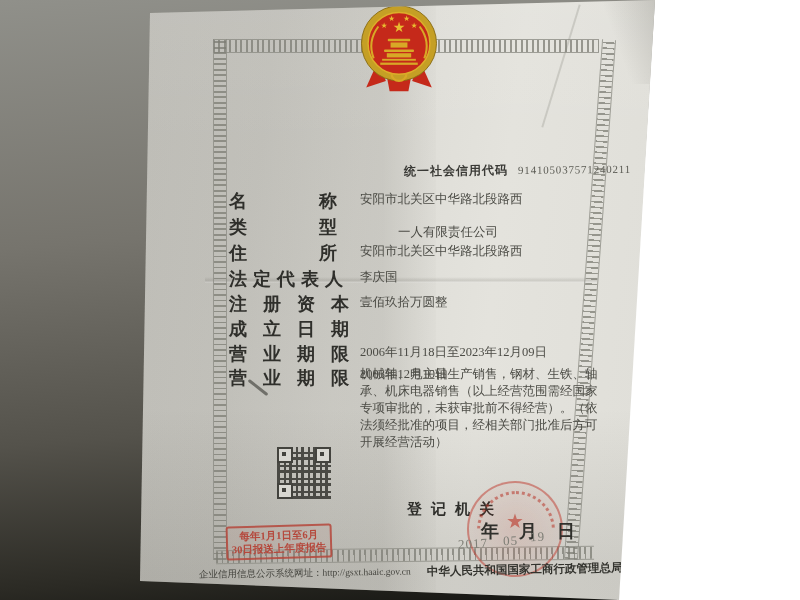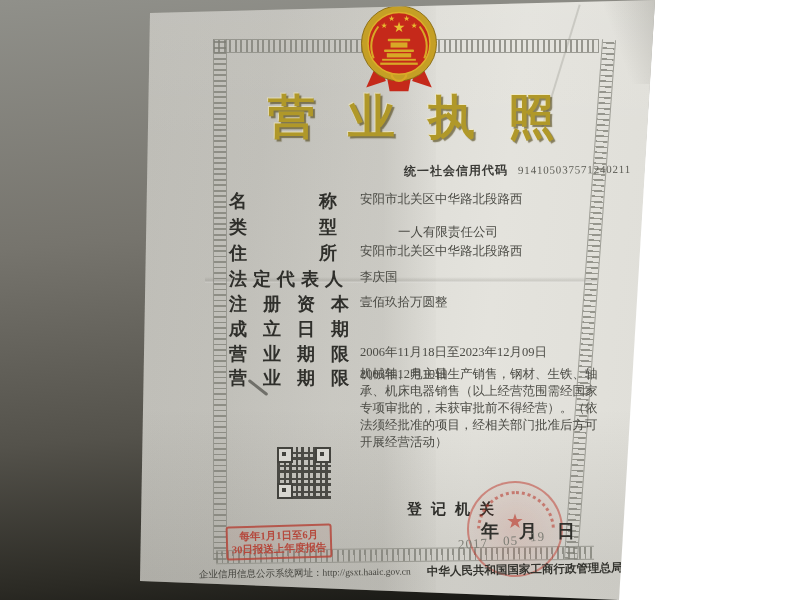--- a/index.html
+++ b/index.html
@@ -109,21 +109,20 @@
       <text x="66" y="26" font-size="8" fill="#e8bc30" text-anchor="middle">★</text>
       <rect x="38" y="37" width="24" height="2.6" rx="1" fill="#d8a826"></rect>
       <rect x="41" y="41" width="18" height="5.5" fill="#d8a826"></rect>
       <rect x="34" y="48.5" width="32" height="2.6" rx="1" fill="#d8a826"></rect>
       <rect x="37" y="52.5" width="26" height="4.5" fill="#d8a826"></rect>
       <rect x="32" y="58.5" width="36" height="2" fill="#d8a826"></rect>
       <rect x="30" y="62.5" width="40" height="2.4" fill="#d8a826"></rect>
       <path d="M42 74 A8 8 0 0 0 58 74" stroke="#d8a826" stroke-width="2.4" fill="none"></path>
     </svg>
 
-    <div class="title">营业执照</div>
 
     <div class="code-row">
       <span class="code-label">统一社会信用代码</span>
       <span class="code-value">914105037571240211</span>
     </div>
 
     <div>
       <span class="flabel ls2" style="top:189px;">名称</span>
       <span class="fvalue" style="top:191px;">安阳市北关区中华路北段路西</span>
     </div>

